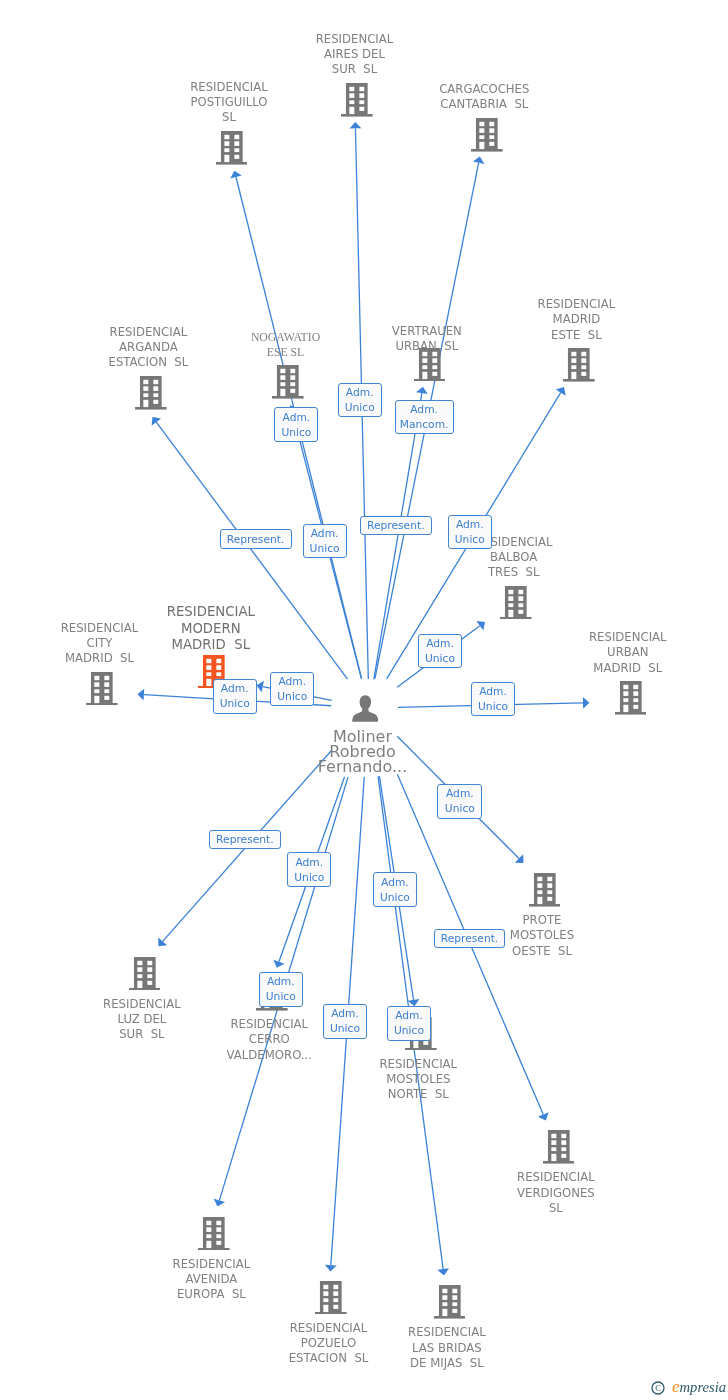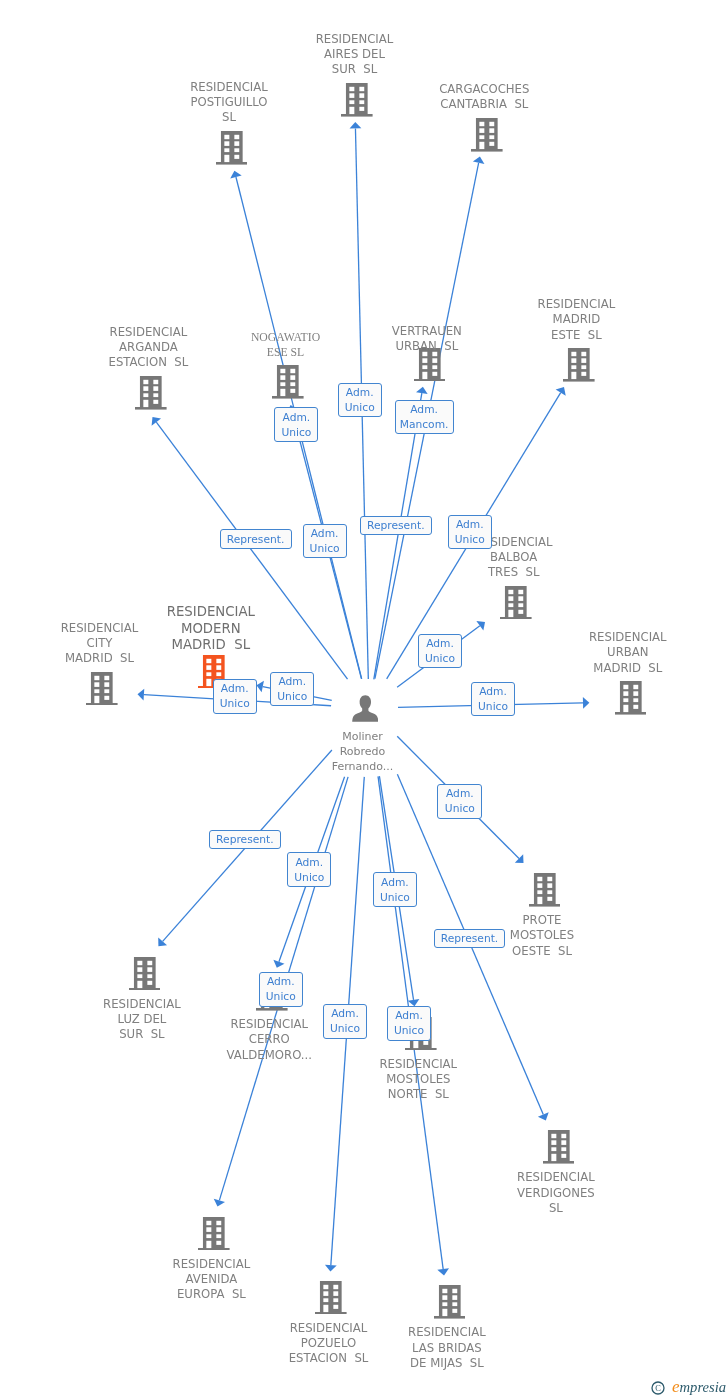--- a/index.html
+++ b/index.html
@@ -2,21 +2,21 @@
 <html><head>
 <meta charset="utf-8">
 <style>
   html,body{margin:0;padding:0;background:#ffffff;}
   body{width:728px;height:1400px;font-family:"DejaVu Sans",sans-serif;position:relative;overflow:hidden;}
   #stage{position:absolute;left:0;top:0;width:728px;height:1400px;background:#ffffff;}
   svg.layer{position:absolute;left:0;top:0;width:728px;height:1400px;display:block;}
   .node{position:absolute;}
   .nlabel{position:absolute;text-align:center;color:#808080;font-size:11.7px;line-height:15.1px;white-space:pre;}
   .node.sel .nlabel{color:#6f6f6f;font-weight:normal;font-size:13.3px;line-height:16.8px;}
-  .nlabel.person{font-size:11px;}
+  .nlabel.person{font-size:16px;}
   .badge{position:absolute;border:1.5px solid #4285d0;border-radius:3px;background:#fafafa;color:#3d7fd0;
      font-size:10.7px;line-height:15.0px;text-align:center;box-sizing:border-box;white-space:pre;
      display:flex;align-items:center;justify-content:center;}
   #footer{position:absolute;left:651px;top:1375px;height:24px;display:flex;align-items:center;}
 </style>
 </head>
 <body>
 
 <div id="stage">
   <svg class="layer" id="edgelayer" viewBox="0 0 728 1400">

